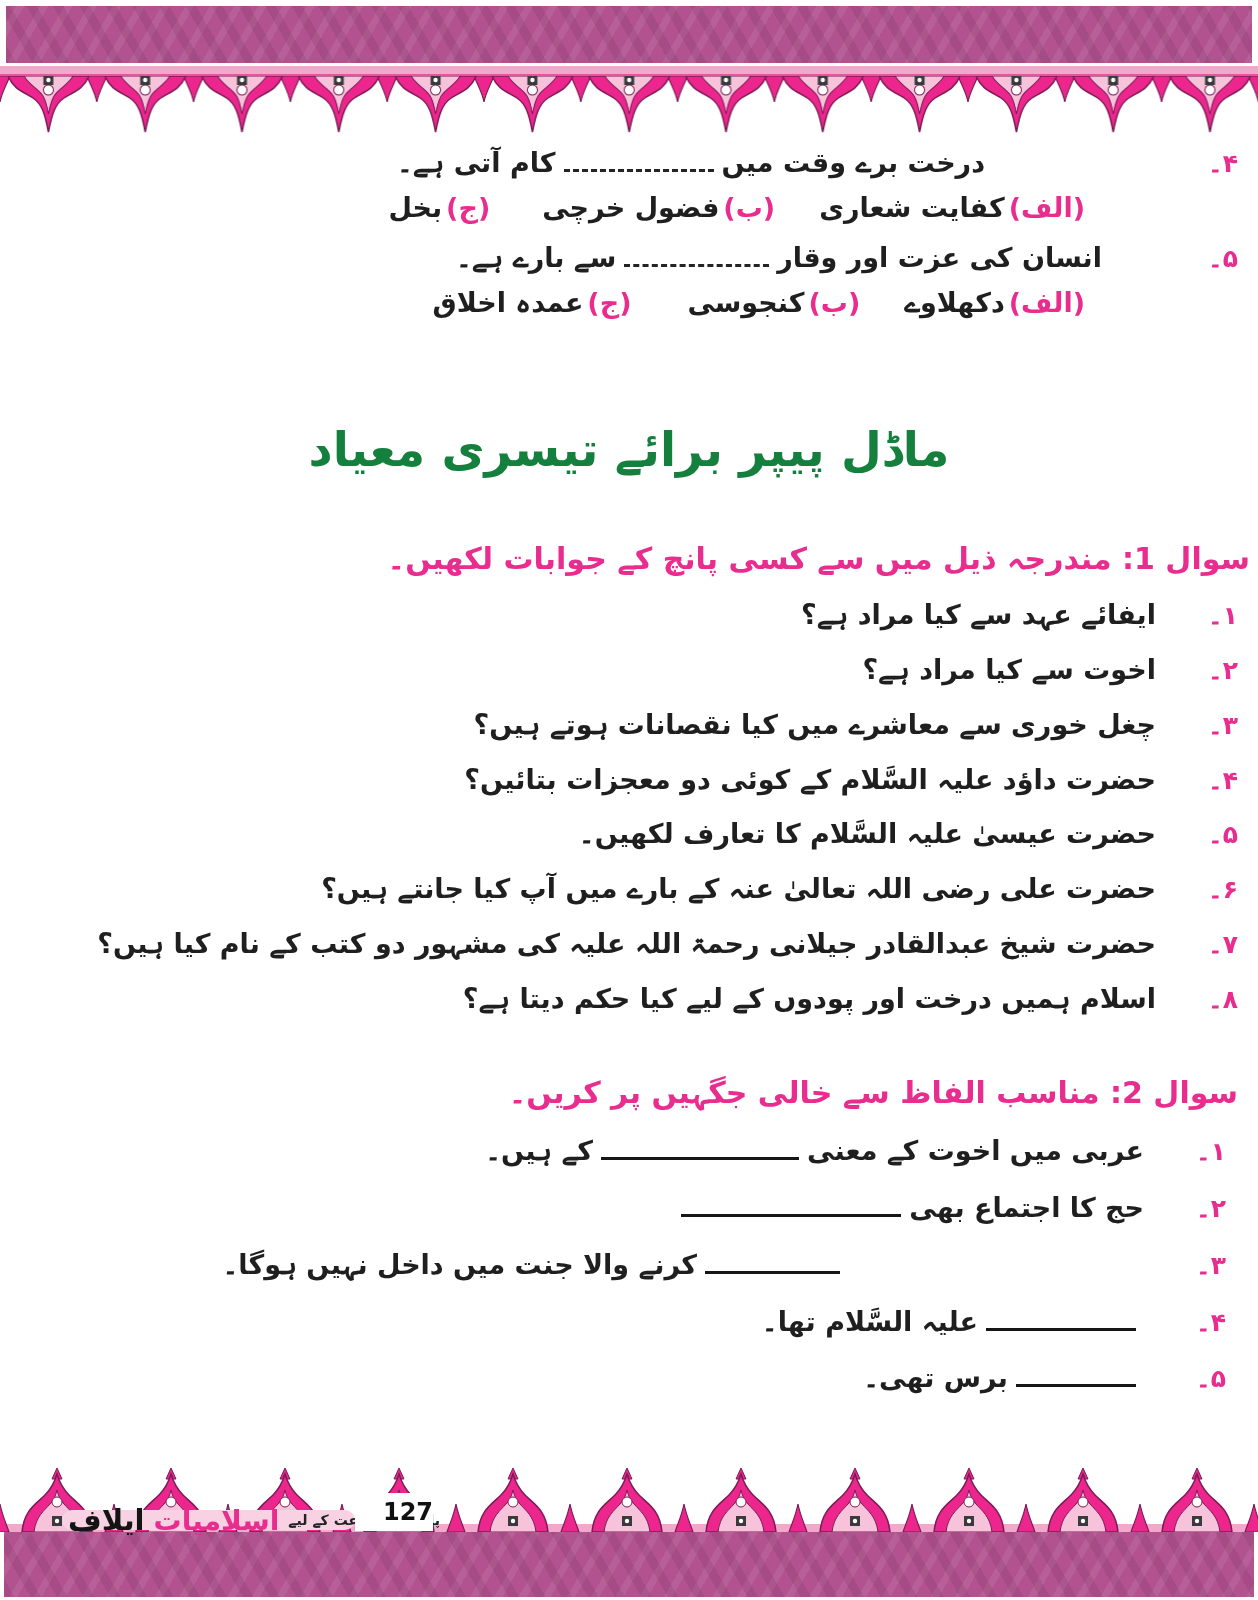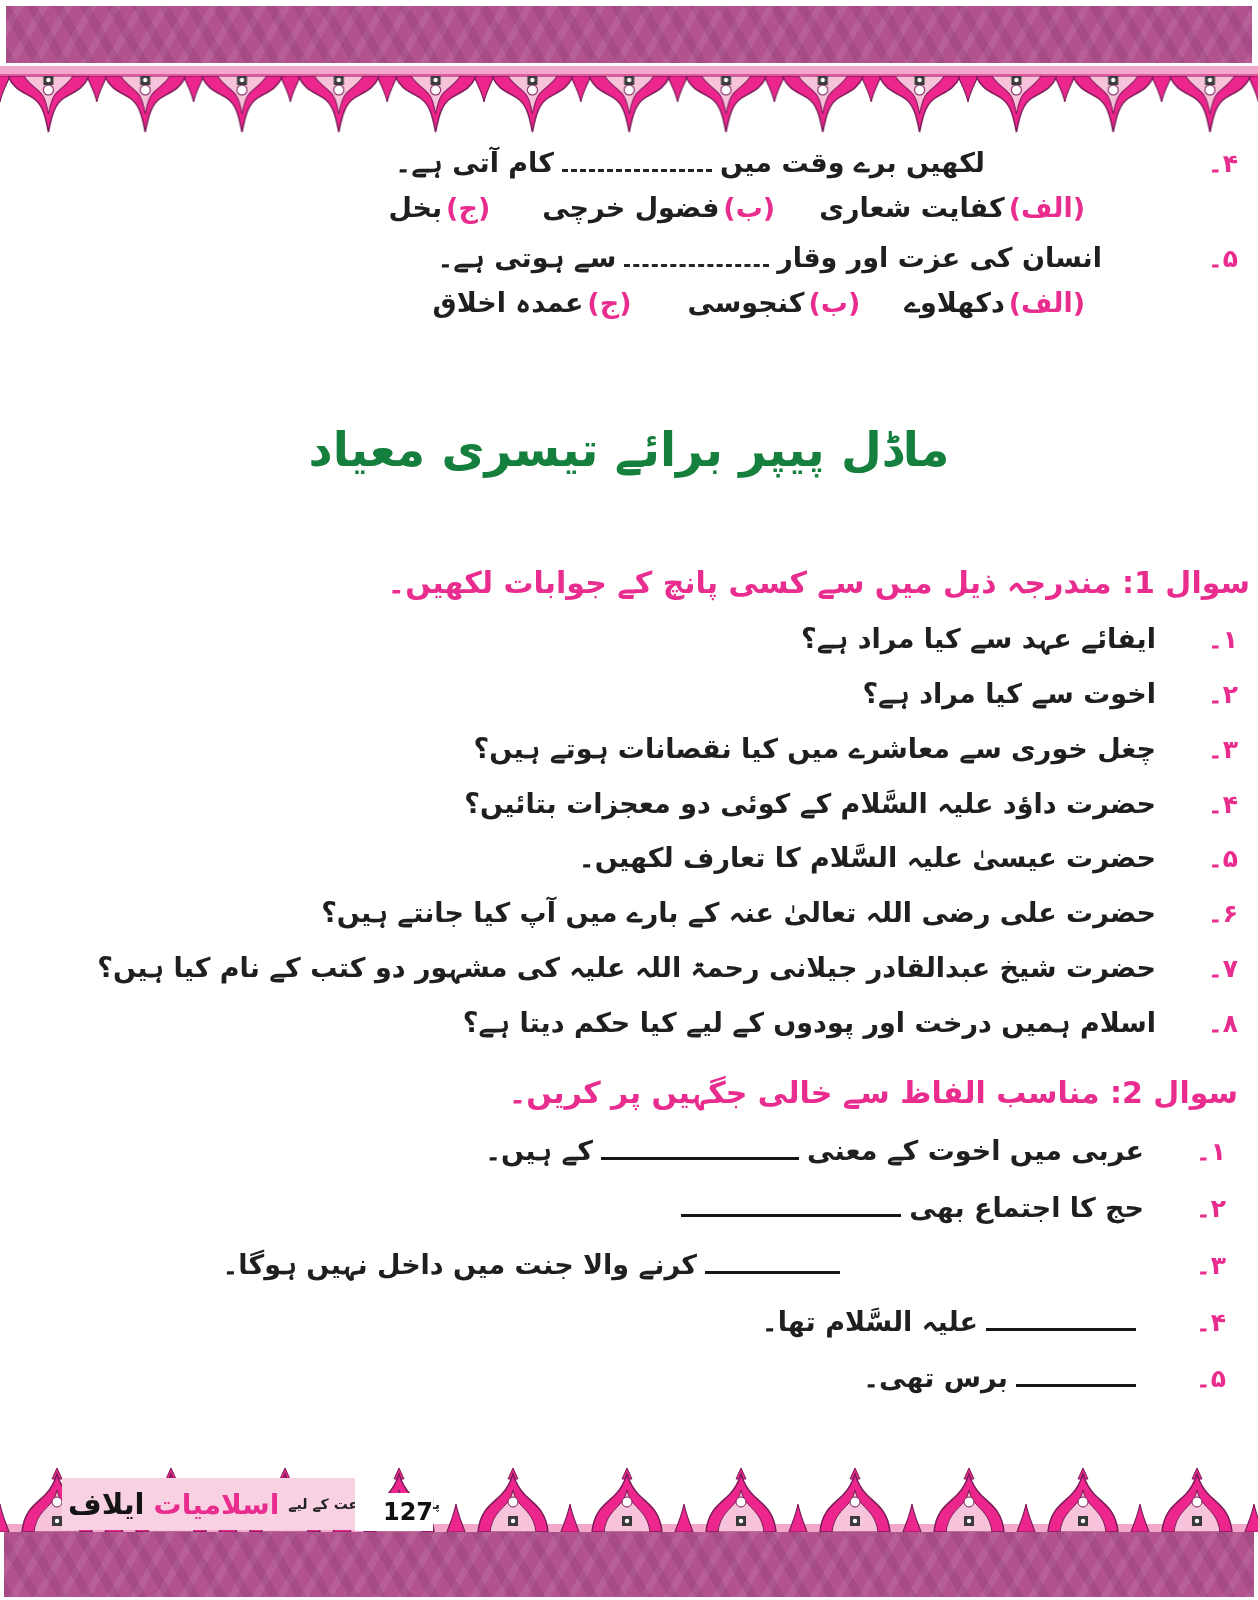--- a/index.html
+++ b/index.html
@@ -41,40 +41,40 @@
   .mcq{position:absolute;top:142px;right:0;left:0;}
   .title{
     position:absolute;top:422px;left:0;right:0;
     text-align:center;color:#15803d;
     font-size:47px;font-weight:bold;margin:0;
   }
   .sec-heading{
     color:#e92d8f;font-size:30px;font-weight:bold;
     text-align:right;padding-left:0;padding-right:8px;line-height:1.5;
   }
-  .q1{position:absolute;top:536px;right:0;left:0;margin-top:24px;}
+  .q1{position:absolute;top:536px;right:0;left:0;}
   .q1 .qrow{margin-top:13px;}
   .q2{position:absolute;top:1070px;right:12px;left:0;margin-left:44px;}
   .q2 .qrow{margin-top:15px;}
   
   .crowns{display:block;position:absolute;left:0;bottom:68px;z-index:1;}
   .footer-strip{position:absolute;left:0;right:0;bottom:68px;height:8px;background:#f2a8cb;border-top:1px solid #ffffff;z-index:0;}
   .footer-band{
     position:absolute;left:4px;right:4px;bottom:3px;height:65px;
     background-color:#b2538f;
     background-image:
       repeating-linear-gradient(60deg, rgba(60,10,45,.10) 0 9px, rgba(0,0,0,0) 9px 23px),
       repeating-linear-gradient(-60deg, rgba(255,255,255,.07) 0 7px, rgba(0,0,0,0) 7px 21px);
     z-index:0;
   }
   .brand-label{
-    position:absolute;left:62px;bottom:70px;width:293px;height:52px;
+    position:absolute;left:62px;bottom:70px;width:293px;height:20px;
     background:#f8d2e3;z-index:2;
     display:flex;direction:ltr;align-items:center;gap:9px;
-    padding:0 6px;box-sizing:border-box;overflow:visible;white-space:nowrap;
+    padding:0 6px;box-sizing:border-box;overflow:visible;white-space:nowrap;border-radius:12px;
   }
   .brand{font-size:29px;font-weight:bold;color:#141414;}
   .series{font-size:28px;font-weight:bold;color:#e92d8f;text-align:center;}
   .subtitle{font-size:14px;font-weight:bold;color:#222222;}
   .page-box{
     position:absolute;left:355px;bottom:69px;width:50px;height:38px;
     background:#ffffff;z-index:2;
     display:flex;align-items:center;justify-content:center;
     font-size:24px;font-weight:bold;color:#111111;direction:ltr;padding-left:28px;
   }
@@ -102,21 +102,21 @@
       </defs>
       <rect width="1258" height="62" fill="url(#fr)"></rect>
     </svg>
   </div>
 
   <div class="mcq">
 
     <div class="qrow">
       <span class="num">۴۔</span>
       <span class="stmt" style="margin-right:205px">
-        <span>لکھیں برے وقت میں</span>
+        <span>درخت برے وقت میں</span>
         <span class="blank blank-dashed" style="width:150px"></span>
         <span>کام آتی ہے۔</span>
       </span>
     </div>
     <div class="opt-row">
       <span class="opt">
         <span class="marker">(الف)</span>
         <span>کفایت شعاری</span>
       </span>
       <span class="opt">
@@ -127,21 +127,21 @@
         <span class="marker">(ج)</span>
         <span>بخل</span>
       </span>
     </div>
 
     <div class="qrow">
       <span class="num">۵۔</span>
       <span class="stmt" style="margin-right:88px">
         <span>انسان کی عزت اور وقار</span>
         <span class="blank blank-dashed" style="width:145px"></span>
-        <span>سے ہوتی ہے۔</span>
+        <span>سے بارے ہے۔</span>
       </span>
     </div>
     <div class="opt-row">
       <span class="opt">
         <span class="marker">(الف)</span>
         <span>دکھلاوے</span>
       </span>
       <span class="opt">
         <span class="marker">(ب)</span>
         <span>کنجوسی</span>

